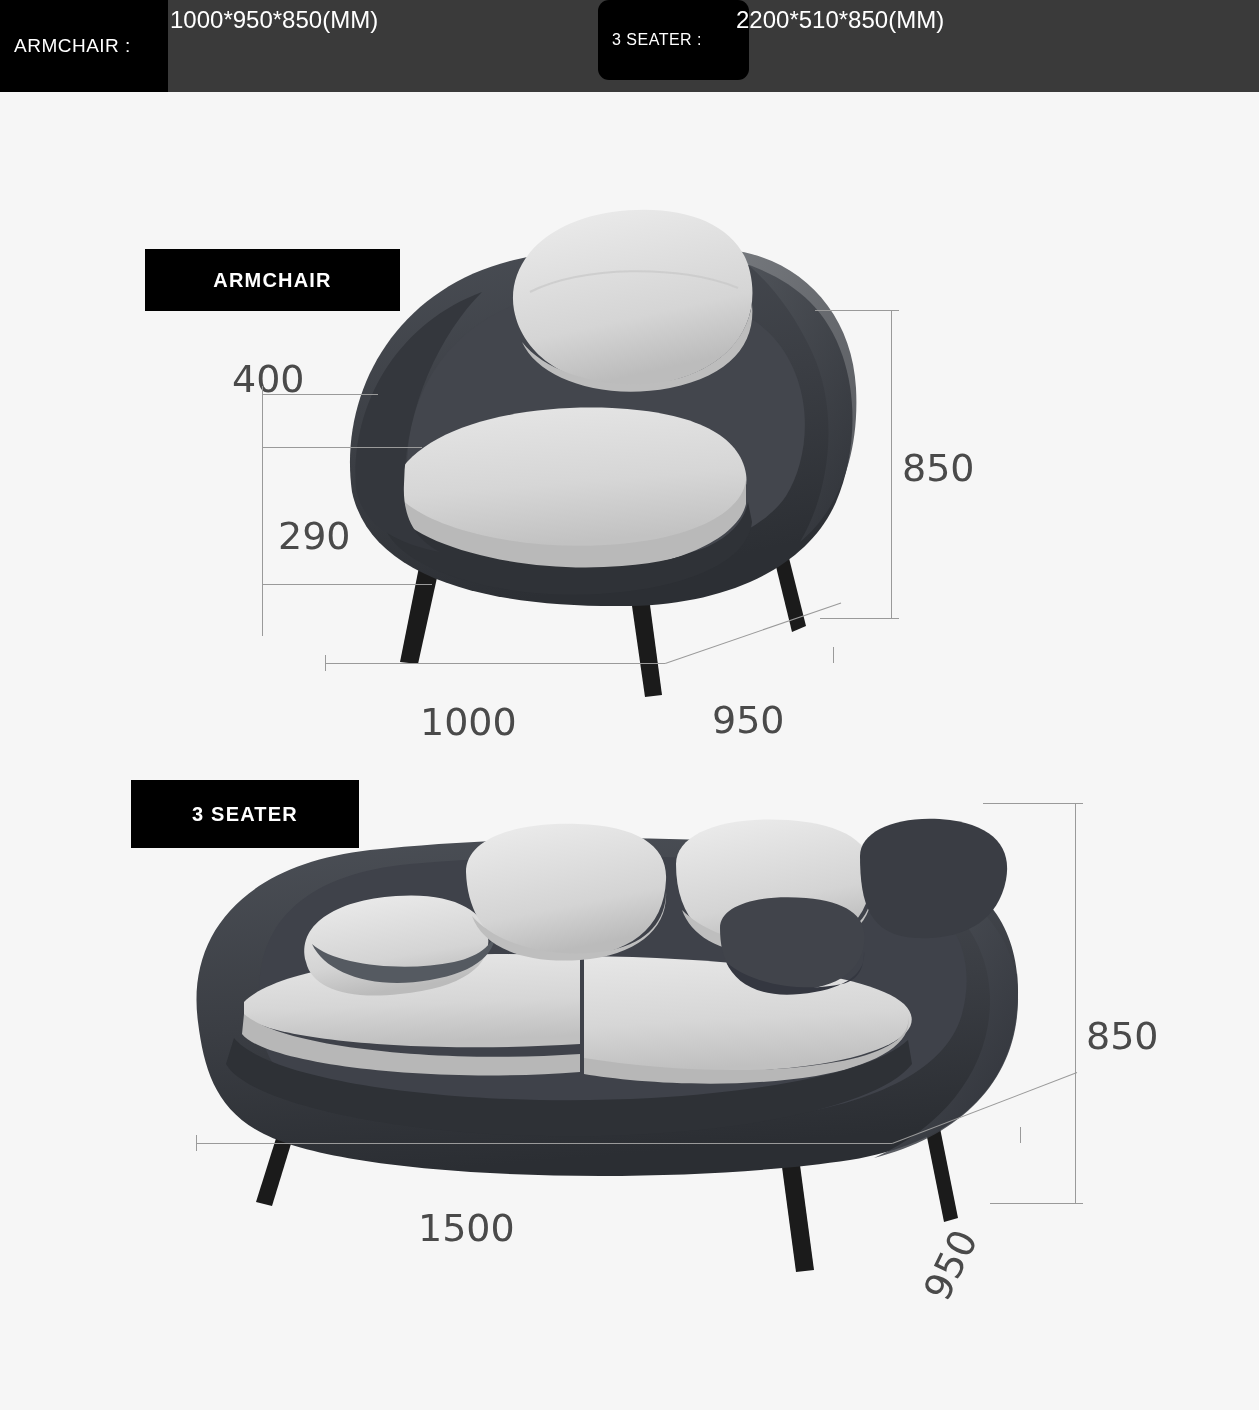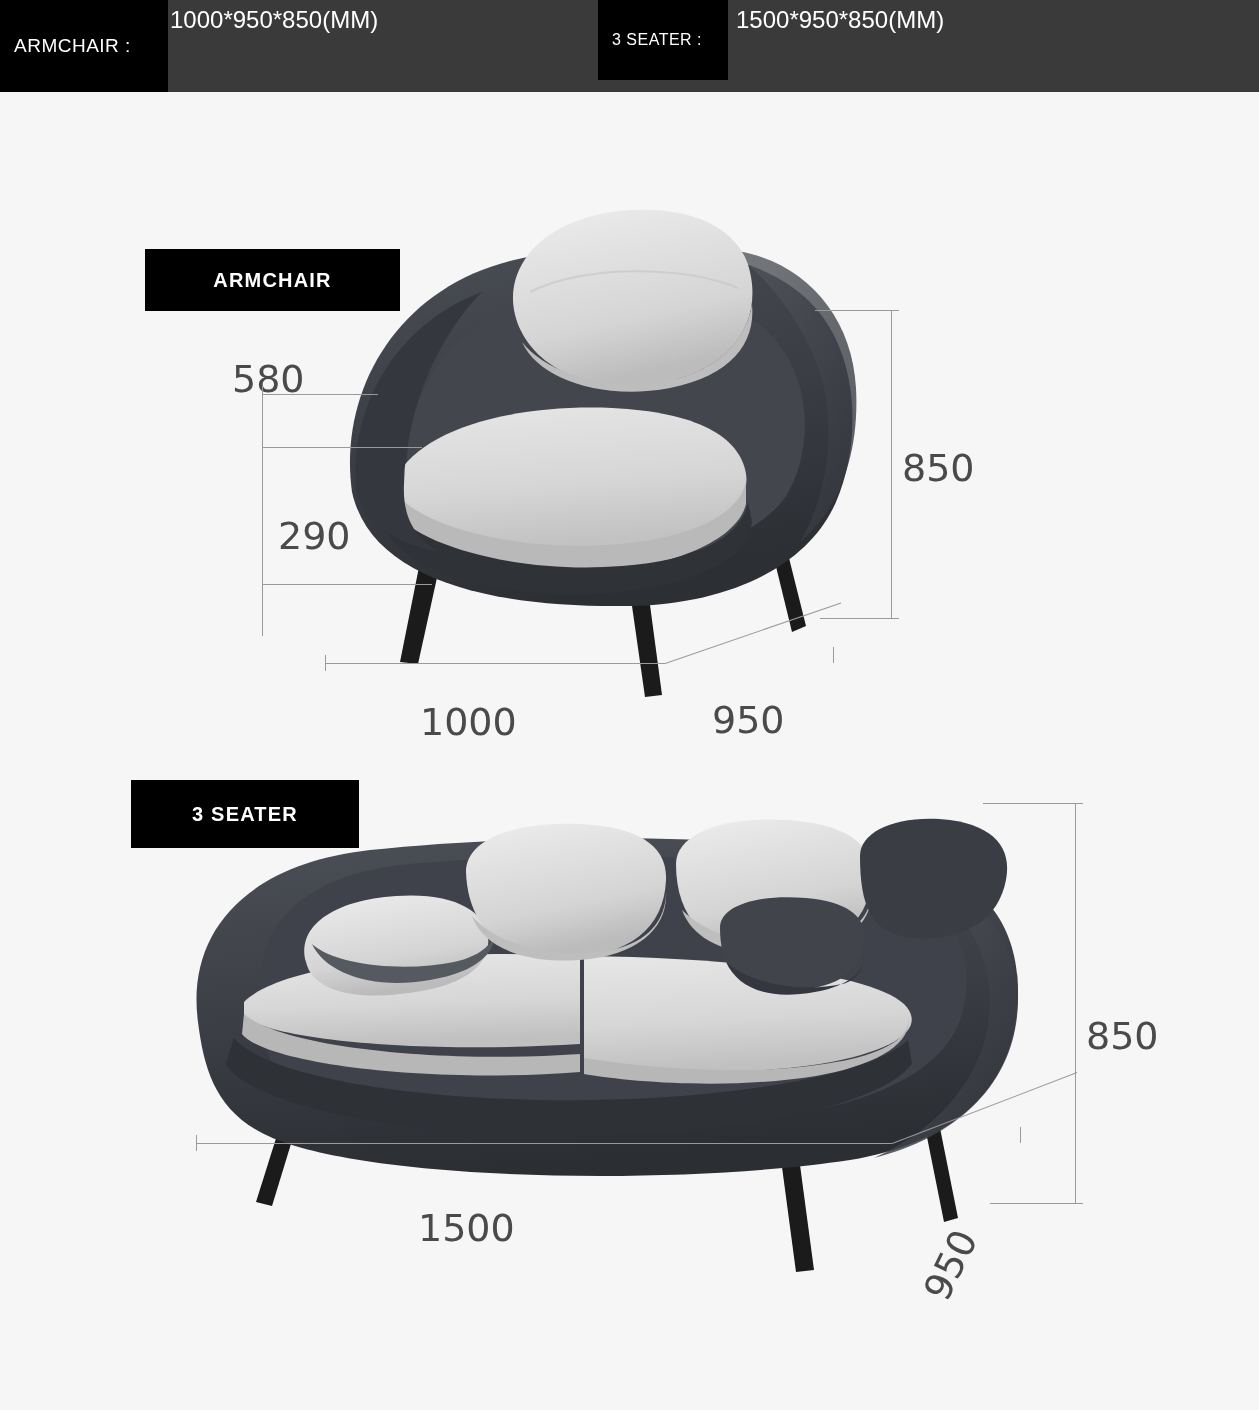--- a/index.html
+++ b/index.html
@@ -39,21 +39,21 @@
     box-sizing: border-box;
   }
   .spec-val {
     position: absolute;
     color: #ffffff;
     font-size: 24px;
     white-space: nowrap;
   }
   #spec-chip-1 { left: 0;   top: 0;  width: 168px; height: 92px; }
   #spec-val-1  { left: 170px; top: 6px; }
-  #spec-chip-2 { left: 598px; top: 0;  width: 130px; height: 80px; font-size: 16px; }
+  #spec-chip-2 { left: 598px; top: 0;  width: 151px; height: 80px; font-size: 16px; border-radius: 11px; }
   #spec-val-2  { left: 736px; top: 6px; }
 
   
   .canvas {
     position: absolute;
     left: 0;
     top: 92px;
     width: 1259px;
     height: 1318px;
     background: #f6f6f6;
@@ -96,21 +96,21 @@
 </style>
 </head>
 <body>
 
 <div id="page">
 
   <div class="specbar">
     <div class="spec-chip" id="spec-chip-1">ARMCHAIR :</div>
     <div class="spec-val" id="spec-val-1">1000*950*850(MM)</div>
     <div class="spec-chip" id="spec-chip-2">3 SEATER :</div>
-    <div class="spec-val" id="spec-val-2">1500*950*850(MM)</div>
+    <div class="spec-val" id="spec-val-2">2200*510*850(MM)</div>
   </div>
 
   <div class="canvas">
 
     <div class="sec-label" id="label-armchair">ARMCHAIR</div>
 
     <svg class="furn" style="left:300px; top:100px;" width="620" height="520" viewBox="0 0 620 520">
       <defs>
         <linearGradient id="acDark" x1="0" y1="0" x2="0.3" y2="1">
           <stop offset="0%" stop-color="#4a4e55"></stop>
@@ -171,21 +171,21 @@
                C286 203 224 172 214 118 Z" fill="url(#acPillow)"></path>
       <path d="M222 150 C250 186 320 200 372 188 C416 178 446 150 452 112
                C456 152 430 184 370 196 C300 209 238 186 222 150 Z" fill="#bdbdbd"></path>
 
       <path d="M230 100 C280 74 380 72 438 96" stroke="#c8c8c8" stroke-width="2" fill="none" opacity="0.7"></path>
 
       <path d="M56 296 C50 214 96 132 182 100 C140 142 106 214 104 292 C102 330 120 350 140 360
                C96 352 62 332 56 296 Z" fill="#34373d"></path>
     </svg>
 
-    <div class="dim" style="left:232px; top:265px;">580</div>
+    <div class="dim" style="left:232px; top:265px;">400</div>
     <div class="hline" style="left:262px; top:302px; width:116px;"></div>
     <div class="tick" style="left:262px; top:294px; width:1px; height:16px; background:#9a9a9a;"></div>
 
     <div class="dim" style="left:278px; top:422px;">290</div>
     <div class="hline" style="left:262px; top:355px; width:160px;"></div>
     <div class="vline" style="left:262px; top:302px; height:242px;"></div>
     <div class="hline" style="left:262px; top:492px; width:170px;"></div>
     <div class="tick" style="left:262px; top:484px; width:1px; height:16px; background:#9a9a9a;"></div>
 
     <div class="dim" style="left:902px; top:354px;">850</div>

